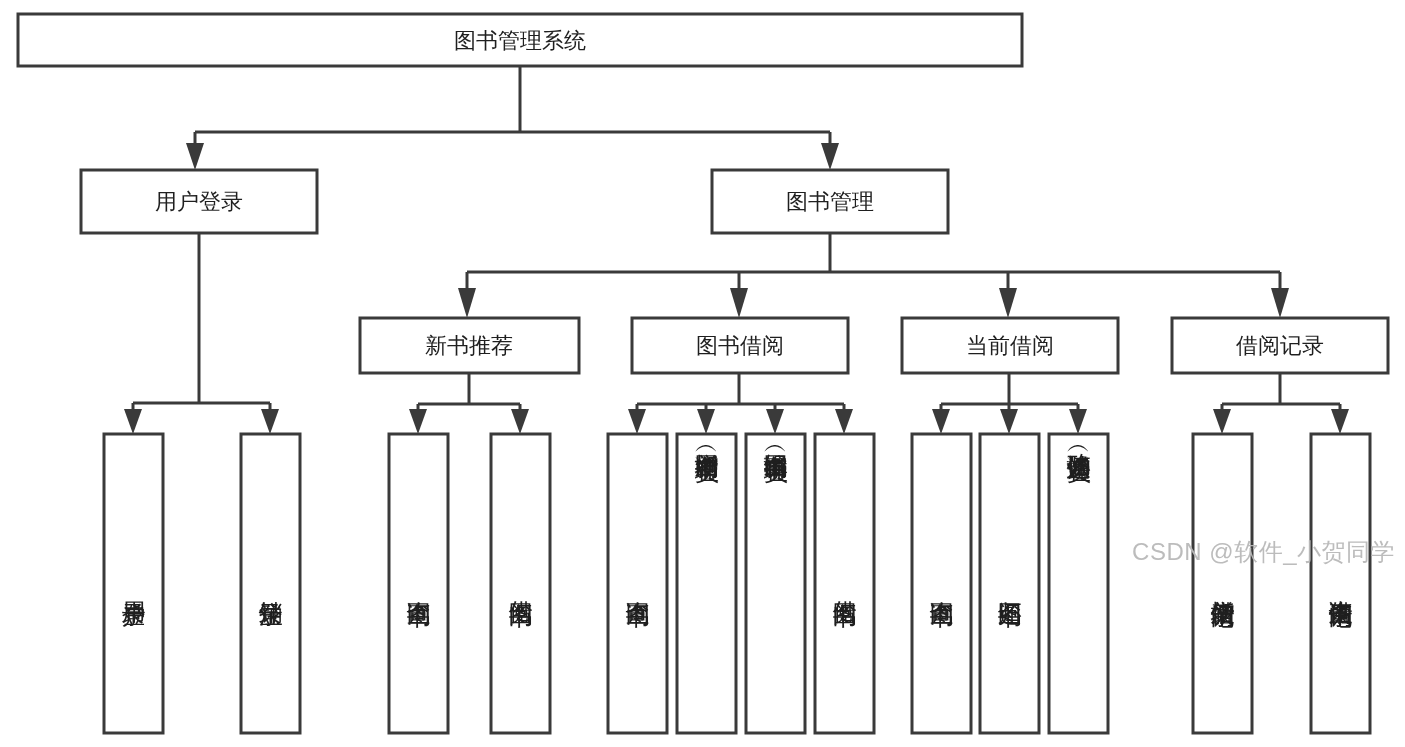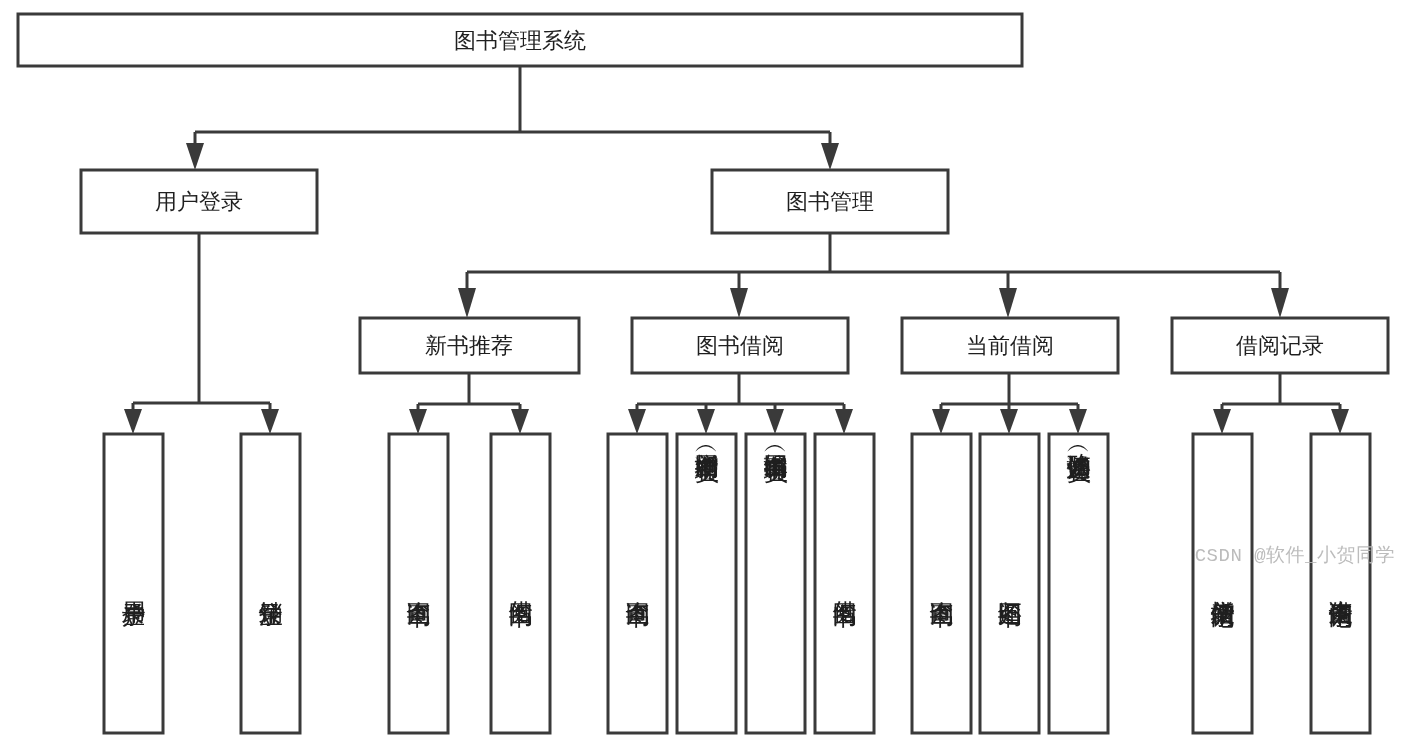--- a/index.html
+++ b/index.html
@@ -65,22 +65,22 @@
     line-height: 1.02;
     letter-spacing: 1px;
     color: #1f1f1f;
     white-space: nowrap;
     text-align: center;
   }
   #watermark {
     position: absolute;
     right: 10px;
     bottom: 6px;
-    font-family: Liberation Mono, monospace;
-    font-size: 19px;
+    font-family: Liberation Sans, sans-serif;
+    font-size: 24px;
     color: #b9b9b9;
     opacity: 0.95;
     letter-spacing: 0.5px;
     white-space: nowrap;
     pointer-events: none;
   }
 </style>
 </head>
 <body>
 

